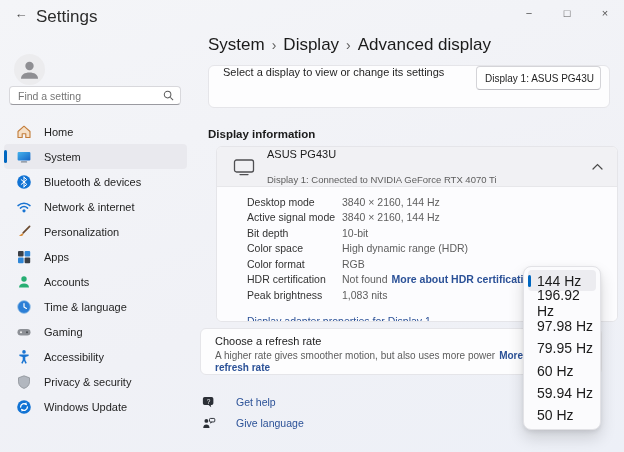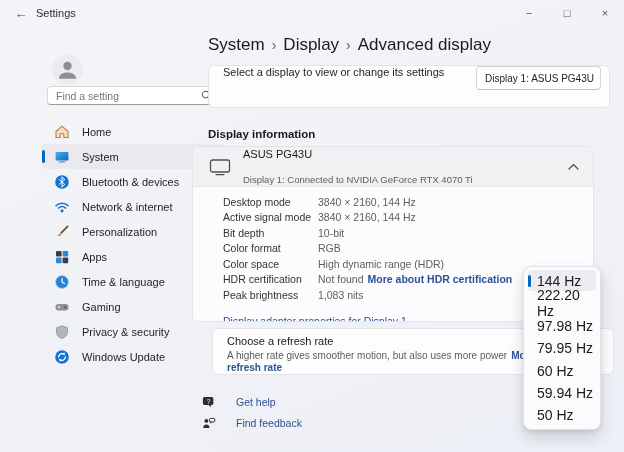--- a/index.html
+++ b/index.html
@@ -3,26 +3,26 @@
 <meta charset="utf-8">
 <style>
   * { margin:0; padding:0; box-sizing:border-box; }
   html,body { width:624px; height:452px; }
   body { font-family:"Liberation Sans", sans-serif; background:#f2f3f6; overflow:hidden; }
   .window { position:relative; width:624px; height:452px; background:linear-gradient(160deg,#f4f5f8 0%,#f0f1f6 60%,#edf0f7 100%); }
 
   
   .titlebar { position:absolute; top:0; left:0; right:0; height:28px; }
   .back-btn { position:absolute; left:12px; top:5px; width:18px; height:18px; font-size:13px; color:#4a4a4a; text-align:center; line-height:18px; cursor:pointer; }
-  .app-title { position:absolute; left:36px; top:7px; font-size:11px; color:#2c2c2c; }
+  .app-title { position:absolute; left:36px; top:7px; font-size:17px; color:#2c2c2c; }
   .win-controls { position:absolute; right:0; top:0; height:28px; display:flex; }
   .win-btn { width:38px; height:28px; text-align:center; line-height:26px; font-size:11px; color:#555; }
 
   
-  .sidebar { position:absolute; top:28px; left:0; width:192px; bottom:0;margin-left:38px; }
+  .sidebar { position:absolute; top:28px; left:0; width:192px; bottom:0; }
   .avatar { position:absolute; left:14px; top:26px; width:31px; height:31px; }
   .searchbox { position:absolute; left:9px; top:58px; width:172px; height:19px; background:#fff; border:1px solid #d8d8dc; border-bottom:1px solid #9a9aa0; border-radius:4px; display:flex; align-items:center; padding:0 6px 0 8px; }
   .searchbox input { flex:1; border:none; outline:none; font-size:10.5px; color:#333; background:transparent; font-family:"Liberation Sans",sans-serif; }
   .searchbox input::placeholder { color:#767676; }
   .nav { position:absolute; top:91px; left:4px; width:183px; }
   .nav-item { position:relative; height:25px; display:flex; align-items:center; padding-left:12px; border-radius:4px; cursor:pointer; }
   .nav-item .icon16 { width:16px; height:16px; margin-right:12px; flex:0 0 16px; }
   .nav-item .lbl { font-size:11px; color:#1f1f1f; white-space:nowrap; }
   .nav-item.selected { background:#e9e9ee; }
   .nav-item.selected::before { content:""; position:absolute; left:0; top:6px; width:3px; height:13px; border-radius:2px; background:#0067c0; }
@@ -33,33 +33,33 @@
   .breadcrumb .last { font-weight:400; }
 
   .card { position:absolute; background:#fdfdfe; border:1px solid #e5e5e9; border-radius:6px; }
   .card1 { left:208px; top:65px; width:402px; height:43px; display:flex; align-items:flex-start; padding:0 8px 0 14px; }
   .card1-label { font-size:11px; color:#1f1f1f; flex:1; }
   .dd-btn { width:125px; height:24px; background:#fff; border:1px solid #d4d4d8; border-bottom-color:#bdbdc2; border-radius:4px; display:flex; align-items:center; justify-content:space-between; padding:0 8px; cursor:pointer; }
   .dd-btn .dd-text { font-size:10px; color:#1f1f1f; white-space:nowrap; }
 
   .section-title { position:absolute; left:208px; top:128px; font-size:11.5px; font-weight:700; color:#1b1b1b; }
 
-  .card2 { left:192px; top:146px; width:402px; height:176px; overflow:hidden; padding:0; }
+  .card2 { left:216px; top:146px; width:402px; height:176px; overflow:hidden; padding:0; }
   .card2-header { height:40px; background:#f1f1f4; border-bottom:1px solid #e7e7ea; display:flex; align-items:center; padding:0 14px 0 16px; }
   .dev-text { margin-left:12px; flex:1; }
   .dev-name { font-size:11px; color:#1b1b1b; }
   .dev-sub { font-size:9.5px; color:#5d5d5d; margin-top:14px; }
   .card2-body { padding:7px 0 0 30px; background:#fcfcfe; }
   .info-row { display:grid; grid-template-columns:95px auto; height:15.5px; align-items:center; }
   .info-label { font-size:10.5px; color:#333; }
   .info-value { font-size:10.5px; color:#5e5e5e; }
   .inline-link { font-weight:700; color:#2b5197; margin-left:4px; cursor:pointer; }
   .adapter-link { margin-top:12px; font-size:10.5px; color:#2b5197; cursor:pointer; }
 
-  .card3 { left:212px; top:328px; width:402px; height:47px; padding:6px 26px 0 14px; }
+  .card3 { left:200px; top:328px; width:402px; height:47px; padding:6px 26px 0 14px; }
   .rr-title { font-size:11px; color:#1b1b1b; }
   .rr-desc { font-size:10px; color:#5d5d5d; margin-top:3px; line-height:12px; }
   .rr-desc .inline-link { font-size:10px; }
 
   .footer-link { position:absolute; display:flex; align-items:center; cursor:pointer; }
   .footer-link .icon14 { width:14px; height:14px; margin-right:20px; }
   .footer-link .flbl { font-size:10.5px; color:#2b5197; }
   .fl1 { left:202px; top:395px; }
   .fl2 { left:202px; top:416px; }
 
@@ -146,32 +146,46 @@
         <svg class="icon16" viewBox="0 0 16 16">
           <rect x="2" y="2" width="5.6" height="5.6" rx="1" fill="#3a3f46"></rect>
           <rect x="8.6" y="2" width="5.6" height="5.6" rx="1" fill="#2f86d6"></rect>
           <rect x="2" y="8.6" width="5.6" height="5.6" rx="1" fill="#2f86d6"></rect>
           <rect x="8.6" y="8.6" width="5.6" height="5.6" rx="1" fill="#3a3f46"></rect>
         </svg>
         <span class="lbl">Apps</span>
       </div>
       <div class="nav-item">
         <svg class="icon16" viewBox="0 0 16 16">
+          <circle cx="8" cy="5" r="2.7" fill="#27ae73"></circle>
+          <path d="M3 13.6 c0-2.8 2.2-4.2 5-4.2 s5 1.4 5 4.2z" fill="#27ae73"></path>
+        </svg>
+        <span class="lbl">Accounts</span>
+      </div>
+      <div class="nav-item">
+        <svg class="icon16" viewBox="0 0 16 16">
           <circle cx="8" cy="8" r="6.4" fill="#2c7fd6" stroke="#aacbe9" stroke-width="0.8"></circle>
           <path d="M8 4.6 V8 l2.4 1.4" stroke="#fff" stroke-width="1.2" fill="none" stroke-linecap="round"></path>
         </svg>
         <span class="lbl">Time &amp; language</span>
       </div>
       <div class="nav-item">
         <svg class="icon16" viewBox="0 0 16 16">
           <rect x="1.5" y="5" width="13" height="6.6" rx="3.3" fill="#8d9096"></rect>
           <circle cx="5" cy="8.3" r="1" fill="#f2f2f2"></circle>
           <circle cx="11" cy="8.3" r="1" fill="#4a4d52"></circle>
         </svg>
         <span class="lbl">Gaming</span>
+      </div>
+      <div class="nav-item">
+        <svg class="icon16" viewBox="0 0 16 16" fill="#1974d2">
+          <circle cx="8" cy="2.9" r="1.8"></circle>
+          <path d="M3.4 5.6 h9.2 v1.5 l-3.3.8 v3 l1.5 3.2 -1.4.7 -1.4-3.1 -1.4 3.1 -1.4-.7 1.5-3.2 v-3 l-3.3-.8z"></path>
+        </svg>
+        <span class="lbl">Accessibility</span>
       </div>
       <div class="nav-item">
         <svg class="icon16" viewBox="0 0 16 16">
           <path d="M8 1.8 l5.5 2 v4 c0 3.4-2.3 5.6-5.5 6.6 C4.8 13.4 2.5 11.2 2.5 7.8 v-4z" fill="#b2b7bf" stroke="#8b9097" stroke-width="0.8"></path>
         </svg>
         <span class="lbl">Privacy &amp; security</span>
       </div>
       <div class="nav-item">
         <svg class="icon16" viewBox="0 0 16 16">
           <circle cx="8" cy="8" r="6.8" fill="#1173d4"></circle>
@@ -222,26 +236,26 @@
       </div>
       <div class="info-row">
         <span class="info-label">Active signal mode</span>
         <span class="info-value">3840 × 2160, 144 Hz</span>
       </div>
       <div class="info-row">
         <span class="info-label">Bit depth</span>
         <span class="info-value">10-bit</span>
       </div>
       <div class="info-row">
+        <span class="info-label">Color space</span>
+        <span class="info-value">High dynamic range (HDR)</span>
+      </div>
+      <div class="info-row">
         <span class="info-label">Color format</span>
         <span class="info-value">RGB</span>
-      </div>
-      <div class="info-row">
-        <span class="info-label">Color space</span>
-        <span class="info-value">High dynamic range (HDR)</span>
       </div>
       <div class="info-row">
         <span class="info-label">HDR certification</span>
         <span class="info-value"><span>Not found</span><span class="inline-link">More about HDR certification</span></span>
       </div>
       <div class="info-row">
         <span class="info-label">Peak brightness</span>
         <span class="info-value">1,083 nits</span>
       </div>
       <div class="adapter-link">Display adapter properties for Display 1</div>
@@ -260,26 +274,26 @@
     </svg>
     <span class="flbl">Get help</span>
   </div>
   <div class="footer-link fl2">
     <svg class="icon14" viewBox="0 0 16 16">
       <circle cx="5" cy="5.6" r="2.2" fill="#2b2f36"></circle>
       <path d="M1.4 13.6 c0-2.6 1.6-3.9 3.6-3.9 s3.6 1.3 3.6 3.9z" fill="#2b2f36"></path>
       <rect x="8.6" y="2.8" width="6" height="4" rx="1" fill="none" stroke="#2b2f36" stroke-width="1.1"></rect>
       <path d="M9.6 6.8 v2 l2.1-2z" fill="#2b2f36"></path>
     </svg>
-    <span class="flbl">Find feedback</span>
+    <span class="flbl">Give language</span>
   </div>
 
   <div class="flyout">
     <div class="fly-item selected">144 Hz</div>
-    <div class="fly-item">222.20 Hz</div>
+    <div class="fly-item">196.92 Hz</div>
     <div class="fly-item">97.98 Hz</div>
     <div class="fly-item">79.95 Hz</div>
     <div class="fly-item">60 Hz</div>
     <div class="fly-item">59.94 Hz</div>
     <div class="fly-item">50 Hz</div>
   </div>
 
 </div>
 
 </body></html>

